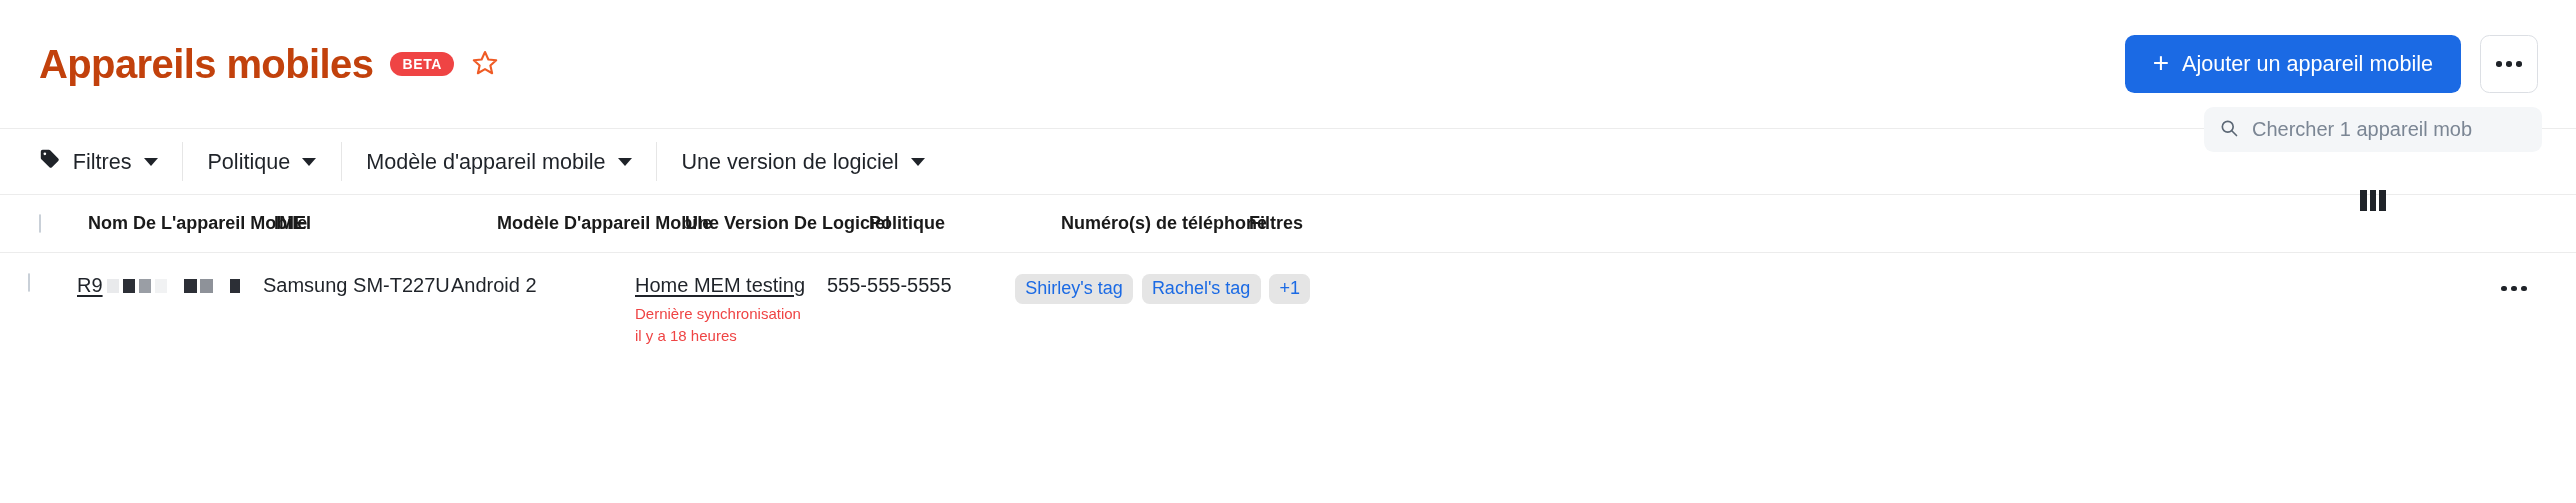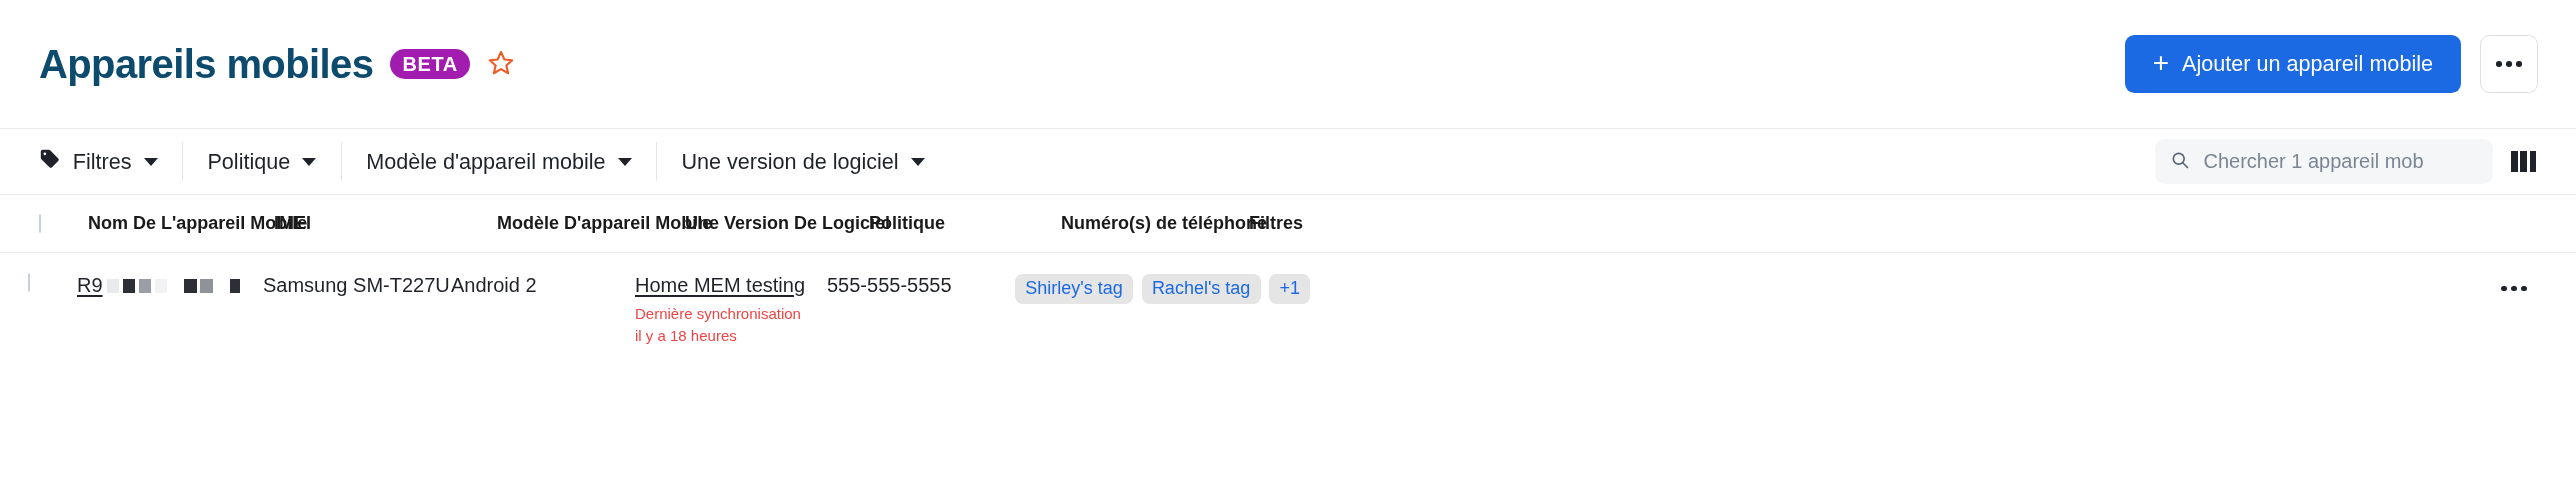--- a/index.html
+++ b/index.html
@@ -22,27 +22,27 @@
   }
   .title-group {
     display: flex;
     align-items: center;
     gap: 17px;
   }
   .page-title {
     font-size: 40px;
     font-weight: bold;
     letter-spacing: -0.6px;
-    color: #0c4a6e;
+    color: #c2410c;
     white-space: nowrap;
   }
   .beta-badge {
-    background: #a21caf;
+    background: #ef4444;
     color: #ffffff;
-    font-size: 20px;
+    font-size: 14px;
     font-weight: bold;
     letter-spacing: 0.6px;
     padding: 5.6px 12.2px 4.7px;
     border-radius: 939px;
     line-height: 1;
   }
   .star-icon { display: block; }
 
   .header-actions {
     display: flex;
@@ -126,21 +126,22 @@
     width: 0; height: 0;
     border-left: 7.5px solid transparent;
     border-right: 7.5px solid transparent;
     border-top: 8.5px solid #1f2329;
     display: inline-block;
   }
 
   .filter-right {
     display: flex;
     align-items: center;
-    gap: 12px;
+    gap: 33px;
+    flex-direction: column;
   }
   .search-box {
     display: flex;
     align-items: center;
     gap: 13px;
     background: #f4f6f8;
     border-radius: 9.4px;
     height: 45px;
     width: 338px;
     padding: 0 15px;

